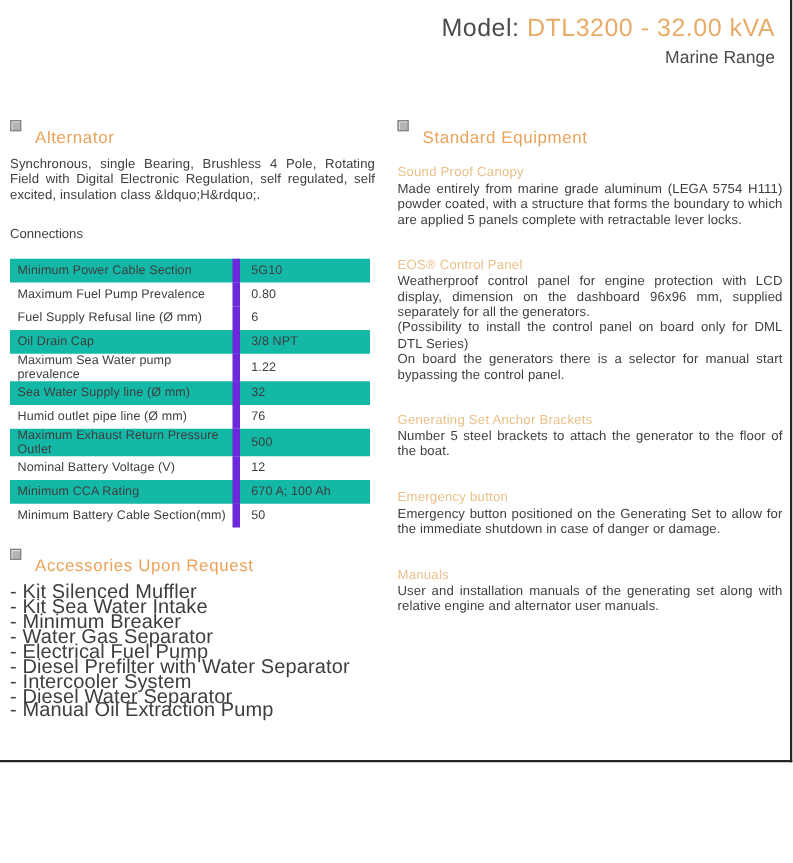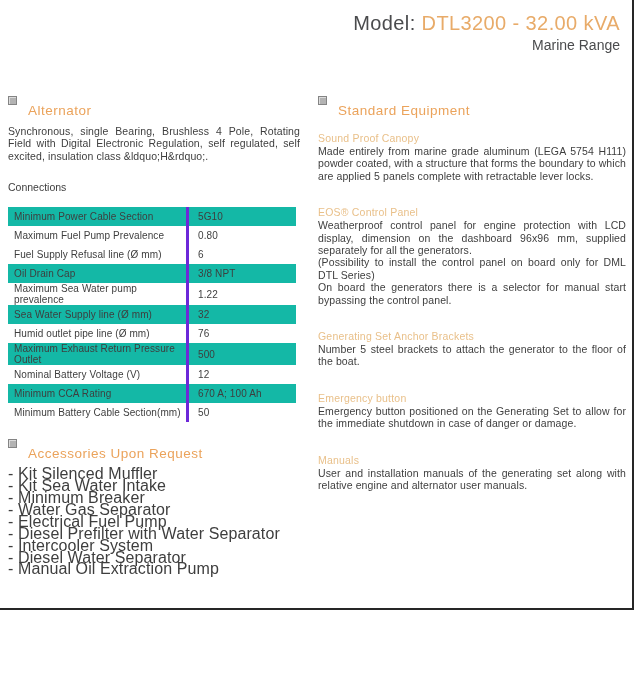--- a/index.html
+++ b/index.html
@@ -90,21 +90,21 @@
   .trow.shaded { background: #14b8a6; }
   .tlabel {
     width: 178px;
     box-sizing: border-box;
     padding-left: 6px;
     display: flex;
     align-items: center;
   }
   .tvalue {
     flex: 1;
-    border-left: 3px solid #6d28d9;
+    border-left: 6px solid #6d28d9;
     padding-left: 9px;
     display: flex;
     align-items: center;
   }
 
   
   .accessories-head { margin-top: 17px; }
   .acc-list { margin-top: 2px; }
   .acc-item {
     font-size: 16px;

